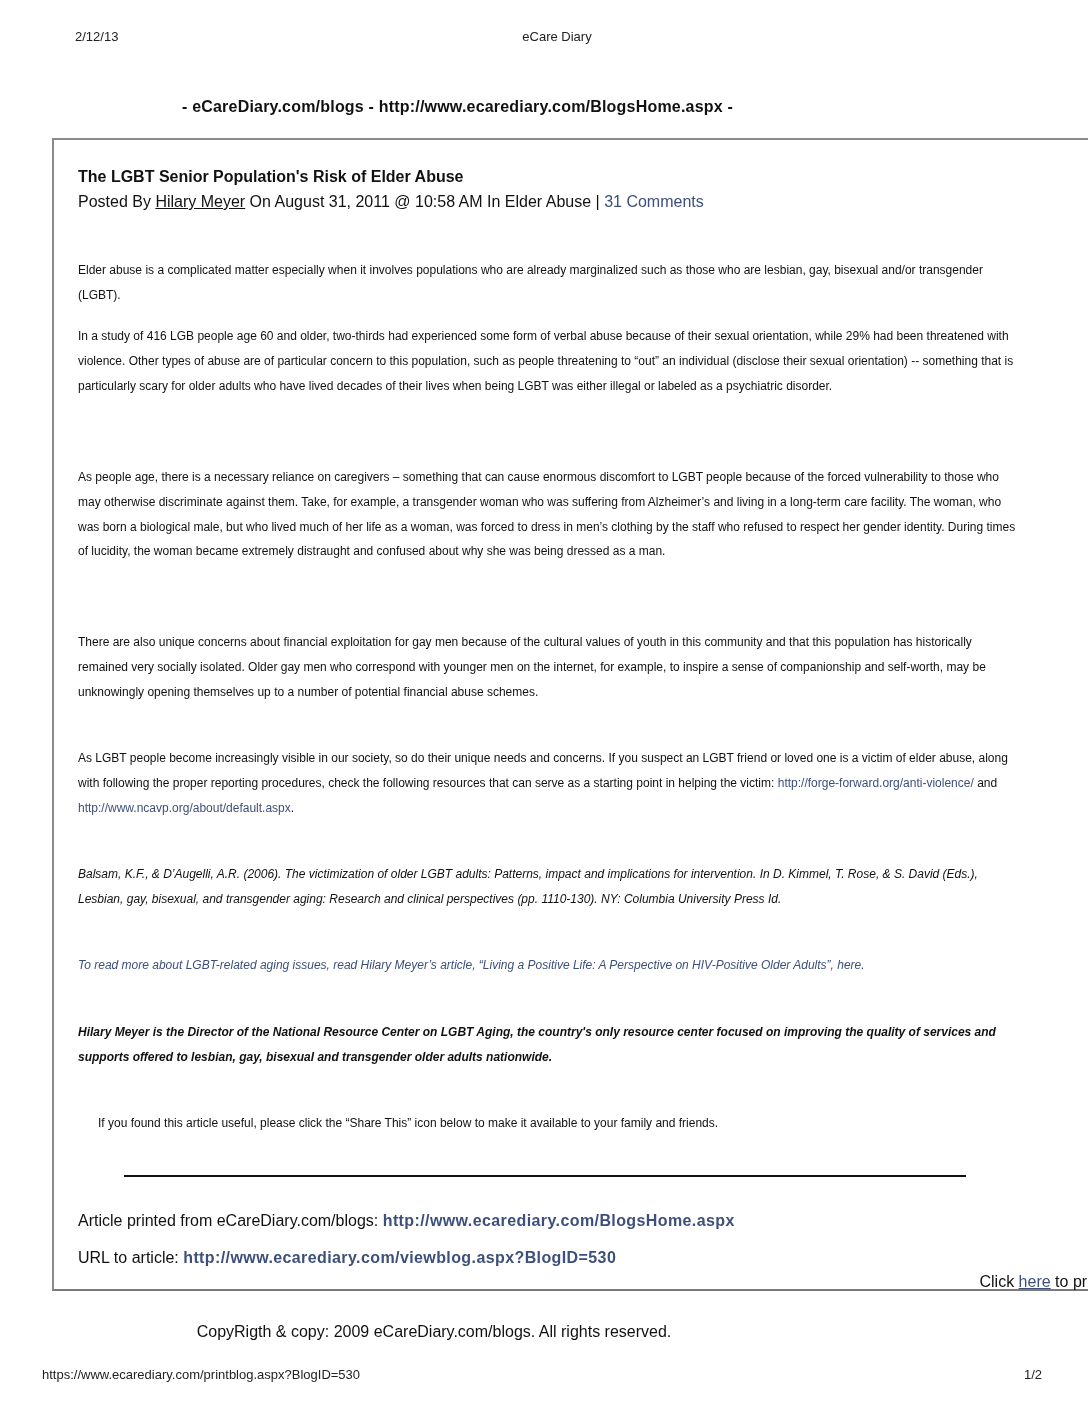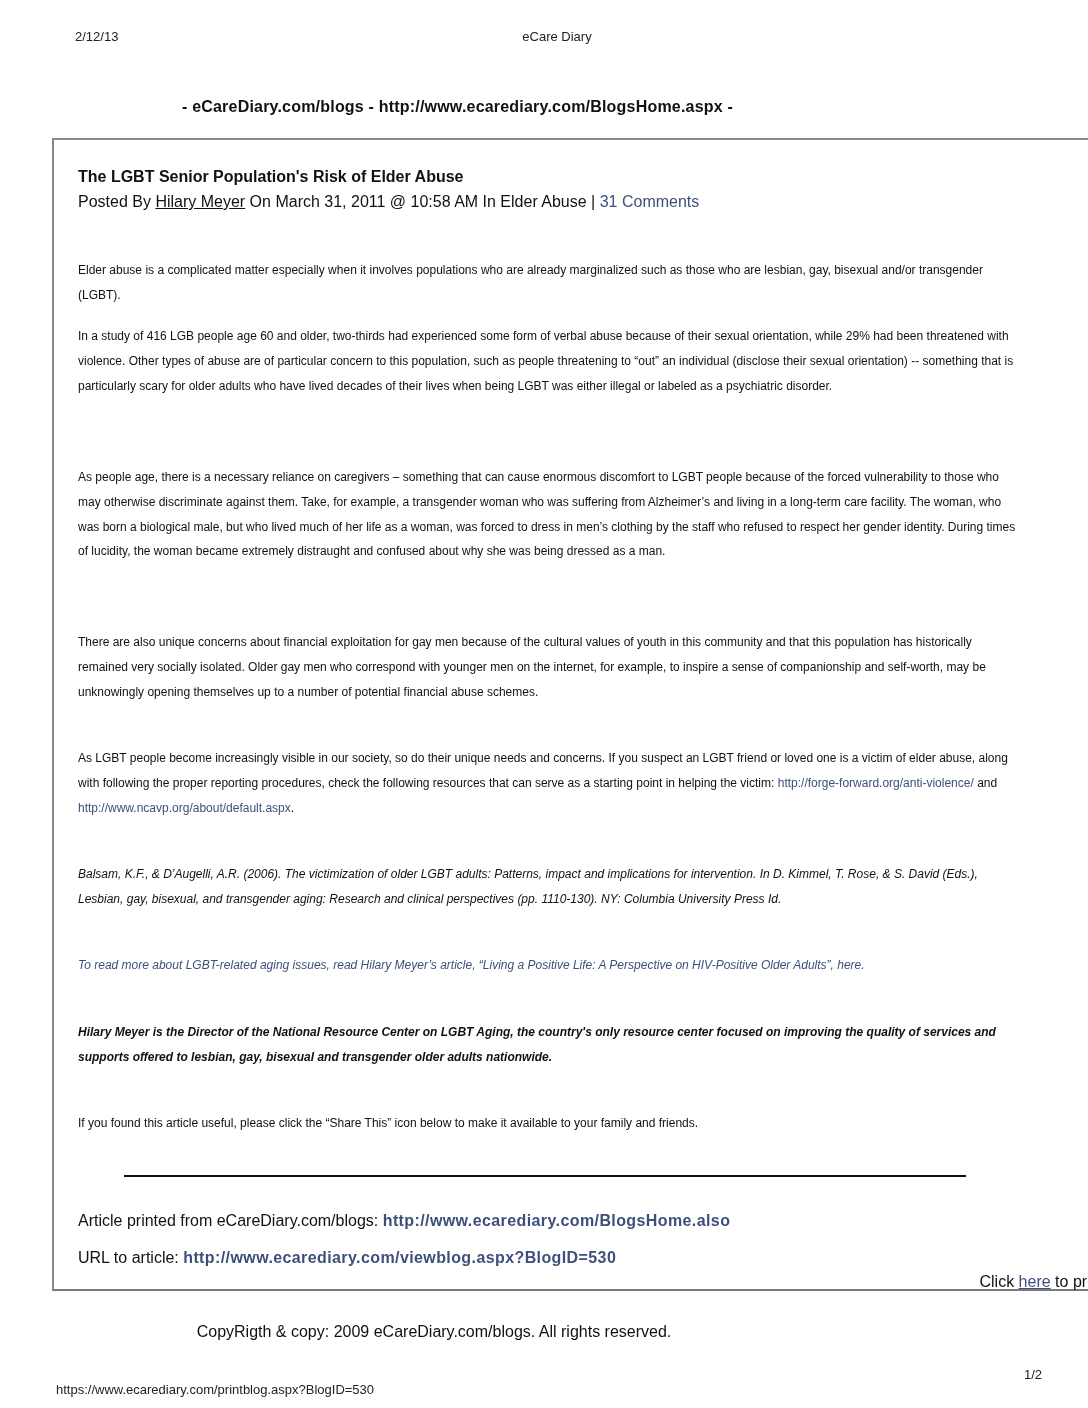--- a/index.html
+++ b/index.html
@@ -20,54 +20,54 @@
   .ul { text-decoration:underline;margin-top:11px; }
   .body-p { position:absolute; left:0; width:940px; font-size:12px; line-height:24.8px; margin:0; }
   .ital { font-style:italic; }
   .boldital { font-style:italic; font-weight:bold; }
   .rule { position:absolute; left:46px; width:842px; height:0; border-top:2px solid #111; }
   .footer-line { position:absolute; left:0; font-size:16px; white-space:nowrap; }
   .footer-line .link { font-weight:bold; letter-spacing:0.4px; }
   .print-click { position:absolute; right:22px; font-size:16px; white-space:nowrap; }
   .copyright { position:absolute; top:1323px; left:0; width:868px; text-align:center; font-size:16px; }
   .print-ftr { position:absolute; top:1367px; font-size:13px; color:#222; }
-  .print-ftr.left { left:56px;margin-top:15px; }
+  .print-ftr.left { left:42px; }
   .print-ftr.right { right:46px; }
 </style>
 </head>
 <body>
 
 <div class="print-hdr left">2/12/13</div>
 <div class="print-hdr center">eCare Diary</div>
 
 <div class="site-line">- eCareDiary.com/blogs - http://www.ecarediary.com/BlogsHome.aspx -</div>
 
 <div class="box">
   <div class="inner">
     <div class="title">The LGBT Senior Population's Risk of Elder Abuse</div>
     <div class="meta">
-      <span>Posted By </span><a class="author">Hilary Meyer</a><span> On March 31, 2011 @ 10:58 AM In Elder Abuse | </span><a class="link">31 Comments</a>
+      <span>Posted By </span><a class="author">Hilary Meyer</a><span> On August 31, 2011 @ 10:58 AM In Elder Abuse | </span><a class="link">31 Comments</a>
     </div>
 
     <p class="body-p" style="top:118px;">Elder abuse is a complicated matter especially when it involves populations who are already marginalized such as those who are lesbian, gay, bisexual and/or transgender (LGBT).</p>
     <p class="body-p" style="top:184px;">In a study of 416 LGB people age 60 and older, two-thirds had experienced some form of verbal abuse because of their sexual orientation, while 29% had been threatened with violence.  Other types of abuse are of particular concern to this population, such as people threatening to “out” an individual (disclose their sexual orientation) -- something that is particularly scary for older adults who have lived decades of their lives when being LGBT was either illegal or labeled as a psychiatric disorder.</p>
     <p class="body-p" style="top:325px;">As people age, there is a necessary reliance on caregivers – something that can cause enormous discomfort to LGBT people because of the forced vulnerability to those who may otherwise discriminate against them. Take, for example, a transgender woman who was suffering from Alzheimer’s and living in a long-term care facility. The woman, who was born a biological male, but who lived much of her life as a woman, was forced to dress in men’s clothing by the staff who refused to respect her gender identity. During times of lucidity, the woman became extremely distraught and confused about why she was being dressed as a man.</p>
     <p class="body-p" style="top:490px;">There are also unique concerns about financial exploitation for gay men because of the cultural values of youth in this community  and that this population has historically remained very socially isolated.  Older gay men who correspond with younger men on the internet, for example, to inspire a sense of companionship and self-worth, may be unknowingly opening themselves up to a number of potential financial abuse schemes.</p>
     <p class="body-p" style="top:606px;">
       <span>As LGBT people become increasingly visible in our society, so do their unique needs and concerns. If you suspect an LGBT friend or loved one is a victim of elder abuse, along with following the proper reporting procedures, check the following resources that can serve as a starting point in helping the victim: </span><a class="link">http://forge-forward.org/anti-violence/</a><span> and </span><a class="link">http://www.ncavp.org/about/default.aspx</a><span>.</span>
     </p>
     <p class="body-p ital" style="top:722px;">Balsam, K.F., &amp; D’Augelli, A.R. (2006). The victimization of older LGBT adults: Patterns, impact and implications for intervention. In D. Kimmel, T. Rose, &amp; S. David (Eds.), Lesbian, gay, bisexual, and transgender aging: Research and clinical perspectives (pp. 1110-130). NY: Columbia University Press Id.</p>
     <p class="body-p ital link" style="top:813px;">To read more about LGBT-related aging issues, read Hilary Meyer’s article, “Living a Positive Life: A Perspective on HIV-Positive Older Adults”, here.</p>
     <p class="body-p boldital" style="top:880px;">Hilary Meyer is the Director of the National Resource Center on LGBT Aging, the country's only resource center focused on improving the quality of services and supports offered to lesbian, gay, bisexual and transgender older adults nationwide.</p>
-    <p class="body-p" style="top:971px;">If you found this article useful, please click the “Share This” icon below to make it available to your family and friends.</p>
+    <p class="body-p" style="top:971px;margin-left:20px;">If you found this article useful, please click the “Share This” icon below to make it available to your family and friends.</p>
 
     <div class="rule" style="top:1035px;"></div>
 
     <div class="footer-line" style="top:1072px;">
-      <span>Article printed from eCareDiary.com/blogs: </span><a class="link">http://www.ecarediary.com/BlogsHome.also</a>
+      <span>Article printed from eCareDiary.com/blogs: </span><a class="link">http://www.ecarediary.com/BlogsHome.aspx</a>
     </div>
     <div class="footer-line" style="top:1109px;">
       <span>URL to article: </span><a class="link">http://www.ecarediary.com/viewblog.aspx?BlogID=530</a>
     </div>
   </div>
   <div class="print-click" style="top:1133px;">
     <span>Click </span><a class="link ul">here</a><span> to print</span>
   </div>
 </div>
 

